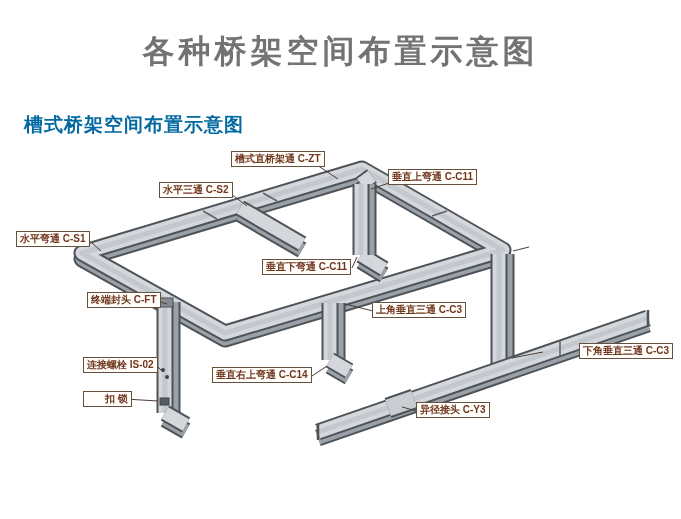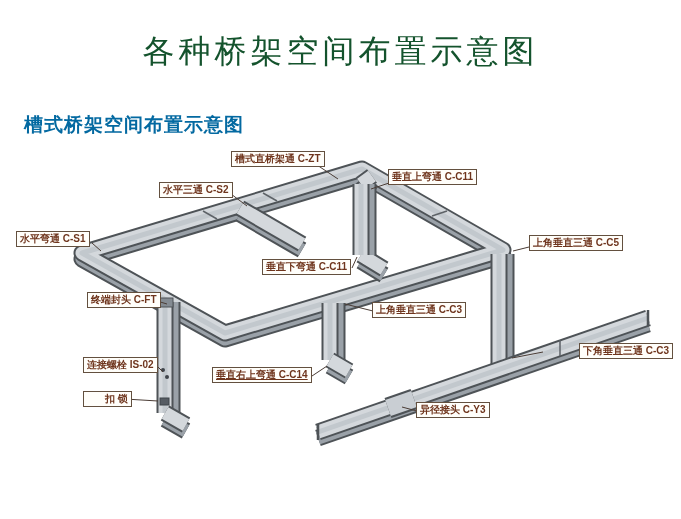--- a/index.html
+++ b/index.html
@@ -4,21 +4,21 @@
 <style>
   html,body{margin:0;padding:0;}
   body{
     width:681px;height:519px;background:#ffffff;
     font-family:"Liberation Sans", sans-serif;
     position:relative;overflow:hidden;
   }
   .stage{position:relative;width:681px;height:519px;background:#ffffff;}
   .title{
     position:absolute;top:30px;left:0;width:100%;text-align:center;
-    font-size:32px;font-weight:normal;color:#14532d;letter-spacing:4px;
+    font-size:32px;font-weight:bold;color:#737373;letter-spacing:4px;
   }
   .subtitle{
     position:absolute;top:112px;left:24px;
     font-size:19px;font-weight:bold;color:#0369a1;letter-spacing:1px;
   }
   .diagram-svg{position:absolute;left:0;top:0;}
   .label{
     position:absolute;
     border:1px solid #63503f;
     background:#fffefa;
@@ -111,23 +111,22 @@
       <line class="leader" x1="312" y1="376" x2="327" y2="366"></line>
       <line class="leader" x1="125" y1="399" x2="158" y2="401"></line>
       <line class="leader" x1="417" y1="411" x2="402" y2="407"></line>
     </g>
   </svg>
 
   <div class="label" style="left:231px;top:151px;">槽式直桥架通 C-ZT</div>
   <div class="label" style="left:159px;top:182px;">水平三通 C-S2</div>
   <div class="label" style="left:388px;top:169px;">垂直上弯通 C-C11</div>
   <div class="label" style="left:16px;top:231px;">水平弯通 C-S1</div>
-  <div class="label" style="left:529px;top:235px;">上角垂直三通 C-C5</div>
   <div class="label" style="left:262px;top:259px;">垂直下弯通 C-C11</div>
   <div class="label" style="left:87px;top:292px;text-align:center;">终端封头 C-FT</div>
   <div class="label" style="left:372px;top:302px;">上角垂直三通 C-C3</div>
   <div class="label" style="left:542px;top:343px;margin-left:37px;">下角垂直三通 C-C3</div>
   <div class="label" style="left:83px;top:357px;">连接螺栓 IS-02</div>
-  <div class="label" style="left:212px;top:367px;text-decoration:underline;">垂直右上弯通 C-C14</div>
+  <div class="label" style="left:212px;top:367px;">垂直右上弯通 C-C14</div>
   <div class="label" style="left:83px;top:391px;padding-left:21px;">扣 锁</div>
   <div class="label" style="left:416px;top:402px;">异径接头 C-Y3</div>
 
 </div>
 
 </body></html>

